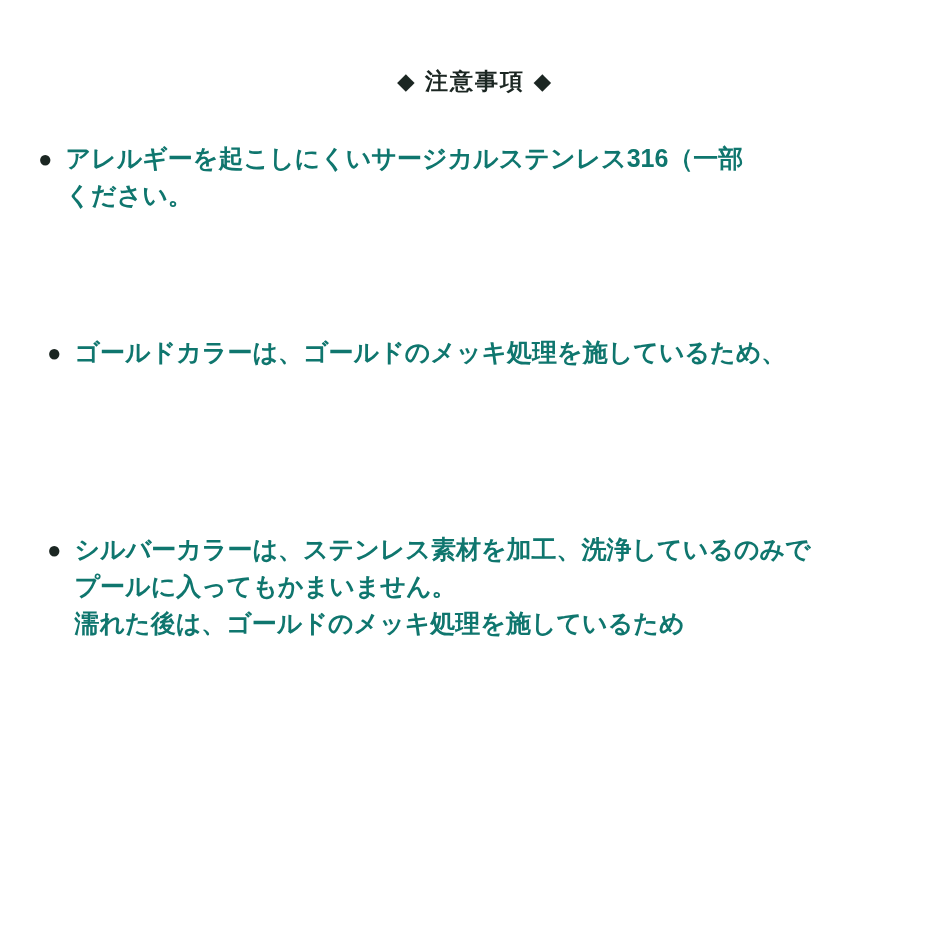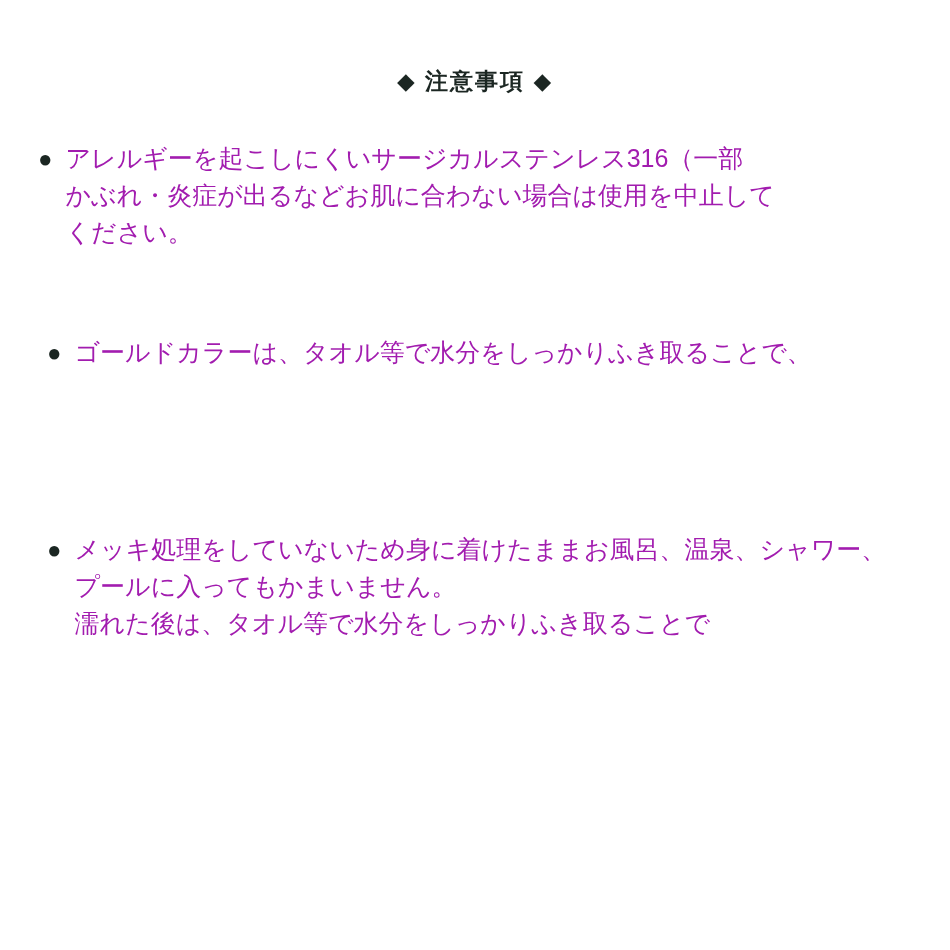--- a/index.html
+++ b/index.html
@@ -33,54 +33,53 @@
     font-size: 24px;
     font-weight: bold;
     line-height: 37px;
     margin-right: 13px;
     flex: 0 0 auto;
     color: #1b2622;
   }
   .lines { flex: 1 1 auto; }
   .line {
     font-size: 25px;
-    font-weight: normal;
+    font-weight: bold;
     line-height: 37px;
     white-space: nowrap;
-    color: #a21caf;
+    color: #0f766e;
   }
   .notice-1 { top: 140px; left: 38px; }
   .notice-2 { top: 334px; left: 47px; }
   .notice-3 { top: 531px; left: 47px; }
 </style>
 </head>
 <body>
 
 <div class="page">
 
   <h1 class="title">◆ 注意事項 ◆</h1>
 
   <div class="notice notice-1">
     <span class="bullet">●</span>
     <div class="lines">
       <div class="line">アレルギーを起こしにくいサージカルステンレス316（一部</div>
-      <div class="line">かぶれ・炎症が出るなどお肌に合わない場合は使用を中止して</div>
       <div class="line">ください。</div>
     </div>
   </div>
 
   <div class="notice notice-2">
     <span class="bullet">●</span>
     <div class="lines">
-      <div class="line">ゴールドカラーは、タオル等で水分をしっかりふき取ることで、</div>
+      <div class="line">ゴールドカラーは、ゴールドのメッキ処理を施しているため、</div>
     </div>
   </div>
 
   <div class="notice notice-3">
     <span class="bullet">●</span>
     <div class="lines">
-      <div class="line">メッキ処理をしていないため身に着けたままお風呂、温泉、シャワー、</div>
+      <div class="line">シルバーカラーは、ステンレス素材を加工、洗浄しているのみで</div>
       <div class="line">プールに入ってもかまいません。</div>
-      <div class="line">濡れた後は、タオル等で水分をしっかりふき取ることで</div>
+      <div class="line">濡れた後は、ゴールドのメッキ処理を施しているため</div>
     </div>
   </div>
 
 </div>
 
 </body></html>

